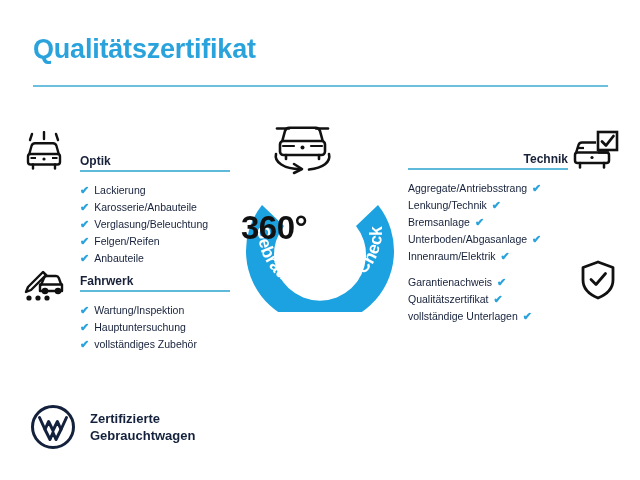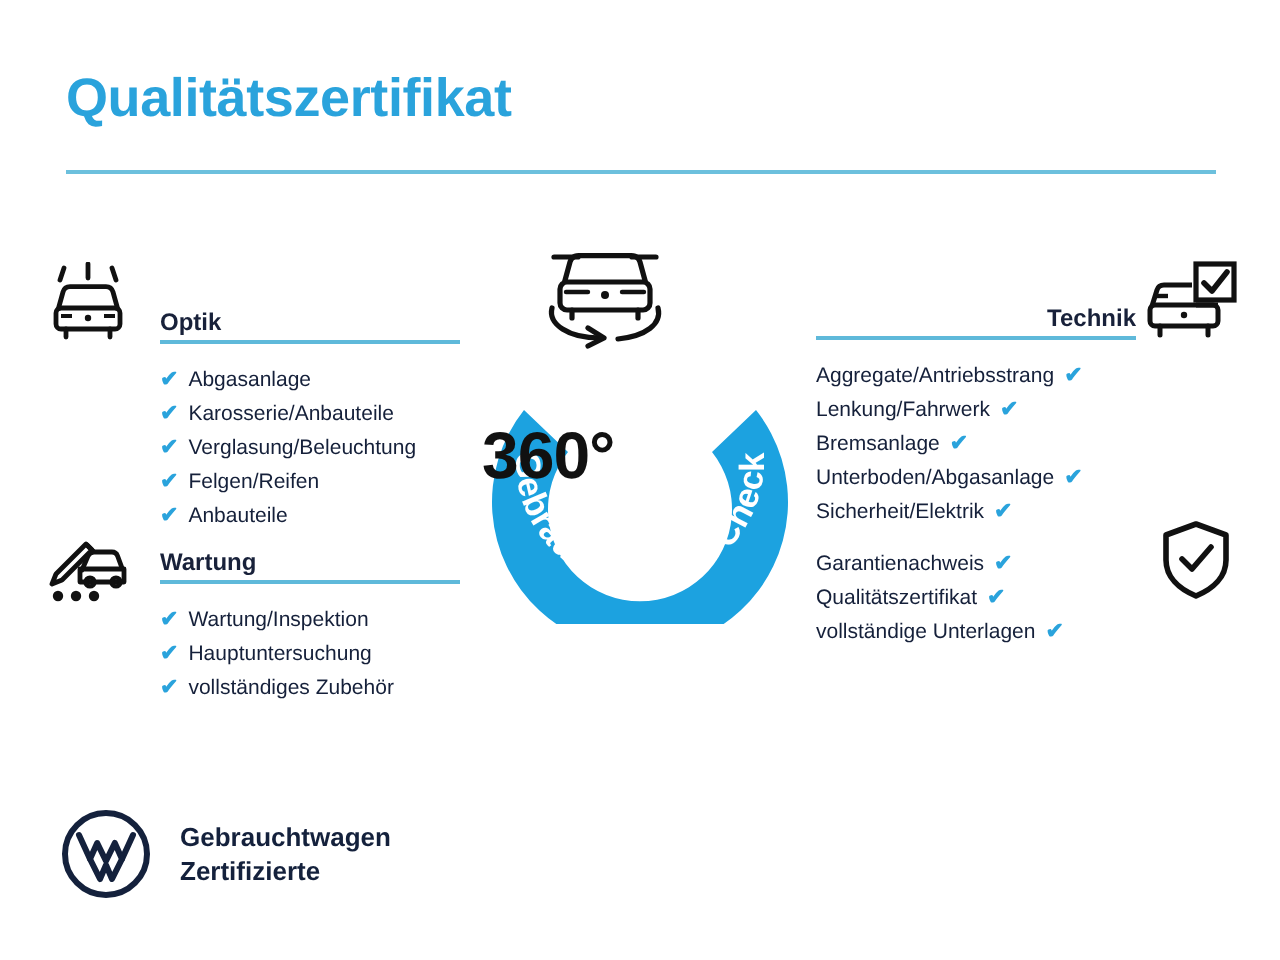--- a/index.html
+++ b/index.html
@@ -186,21 +186,21 @@
   </div>
 
   <div class="block left" id="blk-optik">
     <div class="block-head">
       <span class="head-label">Optik</span>
       <span class="head-rule"></span>
     </div>
     <ul class="items">
       <li>
           <span class="chk">✔</span>
-          <span>Abgasanlage</span>
+          <span>Lackierung</span>
         </li>
       <li>
           <span class="chk">✔</span>
           <span>Karosserie/Anbauteile</span>
         </li>
       <li>
           <span class="chk">✔</span>
           <span>Verglasung/Beleuchtung</span>
         </li>
       <li>
@@ -209,21 +209,21 @@
         </li>
       <li>
           <span class="chk">✔</span>
           <span>Anbauteile</span>
         </li>
     </ul>
   </div>
 
   <div class="block left" id="blk-wartung">
     <div class="block-head">
-      <span class="head-label">Wartung</span>
+      <span class="head-label">Fahrwerk</span>
       <span class="head-rule"></span>
     </div>
     <ul class="items">
       <li>
           <span class="chk">✔</span>
           <span>Wartung/Inspektion</span>
         </li>
       <li>
           <span class="chk">✔</span>
           <span>Hauptuntersuchung</span>
@@ -239,33 +239,33 @@
     <div class="block-head">
       <span class="head-label">Technik</span>
       <span class="head-rule"></span>
     </div>
     <ul class="items">
       <li>
           <span>Aggregate/Antriebsstrang</span>
           <span class="chk">✔</span>
         </li>
       <li>
-          <span>Lenkung/Fahrwerk</span>
+          <span>Lenkung/Technik</span>
           <span class="chk">✔</span>
         </li>
       <li>
           <span>Bremsanlage</span>
           <span class="chk">✔</span>
         </li>
       <li>
           <span>Unterboden/Abgasanlage</span>
           <span class="chk">✔</span>
         </li>
       <li>
-          <span>Sicherheit/Elektrik</span>
+          <span>Innenraum/Elektrik</span>
           <span class="chk">✔</span>
         </li>
     </ul>
   </div>
 
   <div class="block right" id="blk-garantie">
     <ul class="items">
       <li>
           <span>Garantienachweis</span>
           <span class="chk">✔</span>
@@ -315,18 +315,18 @@
     <div id="badge-360">360°</div>
   </div>
 
   <div id="footer">
     <svg width="46" height="46" viewBox="0 0 46 46">
       <circle cx="23" cy="23" r="20.5" fill="none" stroke="#14213c" stroke-width="3"></circle>
       <path d="M9.5 13.5 L15 25.5 L18.6 17.5 L23 26.5 L27.4 17.5 L31 25.5 L36.5 13.5" fill="none" stroke="#14213c" stroke-width="3" stroke-linejoin="round" stroke-linecap="round"></path>
       <path d="M15 25.5 L20 35.5 L23 28.5 L26 35.5 L31 25.5" fill="none" stroke="#14213c" stroke-width="3" stroke-linejoin="round" stroke-linecap="round"></path>
     </svg>
     <div id="footer-text">
+      <div>Zertifizierte</div>
       <div>Gebrauchtwagen</div>
-      <div>Zertifizierte</div>
     </div>
   </div>
 
 </div>
 
 </body></html>

